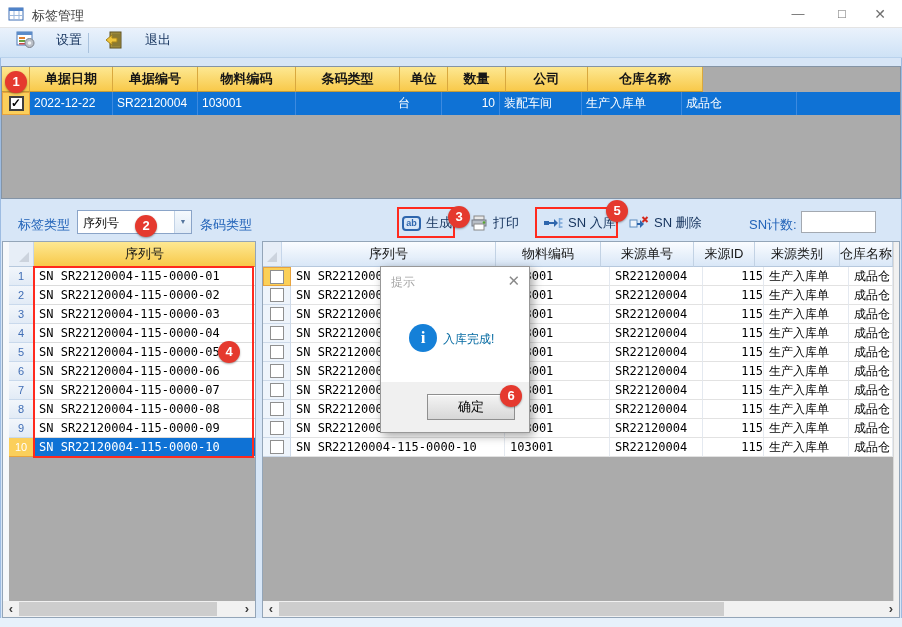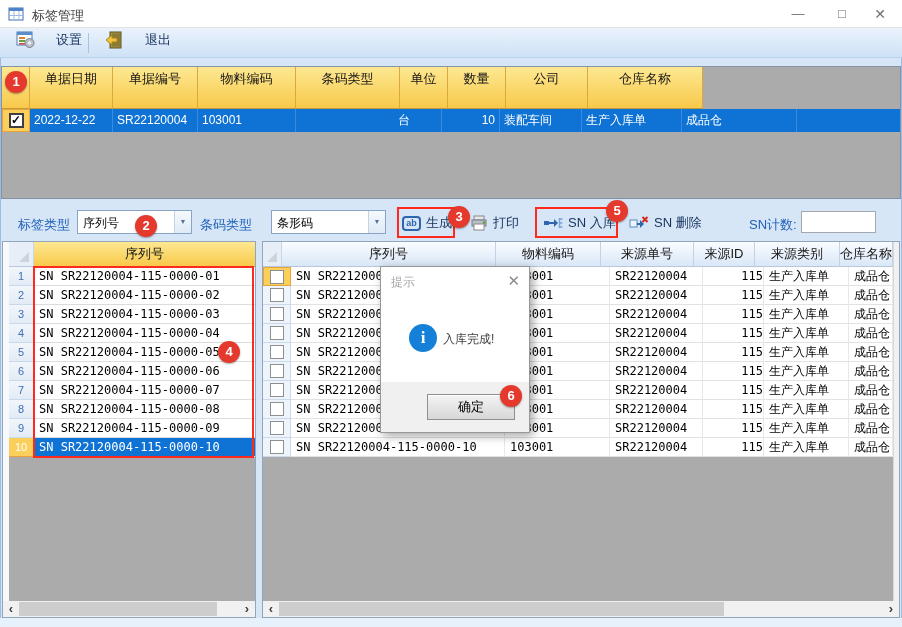--- a/index.html
+++ b/index.html
@@ -17,21 +17,21 @@
 
   
   .toolbar{position:absolute;left:0;top:28px;width:902px;height:30px;
            background:linear-gradient(#eaf2fc,#cee2f6);border-bottom:1px solid #b9d2ec;}
   .tbtn{position:absolute;top:3px;height:24px;display:flex;align-items:flex-start;gap:21px;font-size:13px;color:#14325c;padding:0 4px;}
   .tbtn.settings{left:12px;} .tbtn.exit{left:100px;}
   .tb-sep{position:absolute;left:88px;top:5px;width:1px;height:20px;background:#a9c2dd;}
 
   
   .docgrid{position:absolute;left:1px;top:66px;width:900px;height:133px;background:#ababab;border:1px solid #8494a6;}
-  .dg-header{display:flex;height:42px;}
+  .dg-header{display:flex;height:25px;font-weight:bold;}
   .dg-corner{width:28px;background:linear-gradient(#fde892,#f8c94a);border-right:1px solid #d9a83e;border-bottom:1px solid #c49b38;}
   .dg-hcell{background:linear-gradient(#fde892,#f8c94a);border-right:1px solid #d9a83e;border-bottom:1px solid #c49b38;
             font-size:13px;color:#161616;text-align:center;line-height:24px;overflow:hidden;white-space:nowrap;}
   .dg-row{display:flex;height:23px;background:#0f72d5;color:#fff;}
   .dg-gutter{width:28px;background:#fbcf5b;border:1px solid #e8a33d;display:flex;align-items:center;justify-content:center;}
   .cb-checked{width:15px;height:15px;background:#fff;border:2px solid #3f3f3f;font-size:12px;line-height:11px;text-align:center;color:#000;font-weight:bold;}
   .dg-cell{font-size:12px;line-height:22px;padding:0 4px;border-right:1px solid #3c8ae0;overflow:hidden;white-space:nowrap;}
   .dg-cell.num{text-align:right;}
 
   
@@ -90,21 +90,21 @@
 
   .bottom-strip{position:absolute;left:0;top:618px;width:902px;height:9px;background:#e7f1fb;}
 
   
   .dialog{position:absolute;left:380px;top:266px;width:150px;height:167px;background:#fff;border:1px solid #989898;
           box-shadow:3px 3px 9px rgba(0,0,0,.35);z-index:50;}
   .dlg-title{position:absolute;left:10px;top:7px;font-size:12px;color:#a6a6a6;}
   .dlg-close{position:absolute;right:9px;top:5px;font-size:15px;color:#8a8a8a;}
   .dlg-icon{position:absolute;left:28px;top:57px;width:28px;height:28px;border-radius:50%;background:#1580d8;
             color:#fff;font-family:"Liberation Serif",serif;font-weight:bold;font-size:17px;text-align:center;line-height:27px;}
-  .dlg-msg{position:absolute;left:62px;top:64px;font-size:12px;color:#404040;}
+  .dlg-msg{position:absolute;left:62px;top:64px;font-size:12px;color:#0369a1;}
   .dlg-footer{position:absolute;left:0;right:0;bottom:0;height:50px;background:#f0f0f0;}
   .dlg-btn{position:absolute;left:46px;top:12px;width:88px;height:26px;background:linear-gradient(#f4f4f4,#d7d7d7);
            border:1px solid #8f8f8f;box-shadow:inset 0 1px 0 #fff;font-size:13px;color:#000;text-align:center;line-height:24px;}
 
   
   .ann{position:absolute;width:22px;height:22px;border-radius:50%;background:#e5392e;color:#fff;font-size:13px;font-weight:bold;
        text-align:center;line-height:22px;z-index:60;box-shadow:0 1px 2px rgba(0,0,0,.35);}
   .redbox{position:absolute;border:2px solid #ff2a1e;z-index:45;pointer-events:none;}
   .rb-generate{left:397px;top:207px;width:58px;height:31px;}
   .rb-snin{left:535px;top:207px;width:83px;height:31px;}
@@ -186,24 +186,20 @@
         </div>
     </div>
   </div>
 
   <span class="mid-label" style="left:18px">标签类型</span>
   <div class="combo" style="left:77px">
     <span class="combo-text">序列号</span>
     <span class="combo-arrow">▼</span>
   </div>
   <span class="mid-label" style="left:200px">条码类型</span>
-  <div class="combo" style="left:271px">
-    <span class="combo-text">条形码</span>
-    <span class="combo-arrow">▼</span>
-  </div>
 
   <div class="midbtn" style="left:402px">
     <span class="ab-icon">ab</span>
     <span>生成</span>
   </div>
 
   <div class="midbtn" style="left:470px">
     <svg width="18" height="16">
       <rect x="4" y="1" width="10" height="4" fill="#e8e8e8" stroke="#888"></rect>
       <rect x="2" y="5" width="14" height="6" fill="#b9bfc7" stroke="#767d87"></rect>

